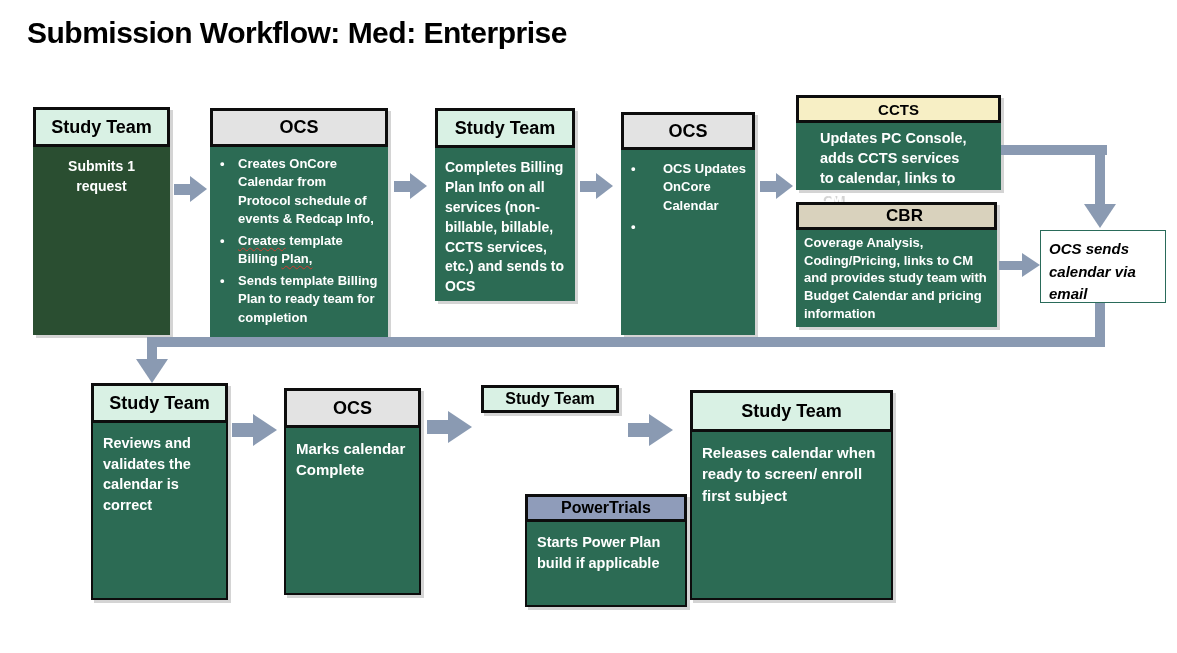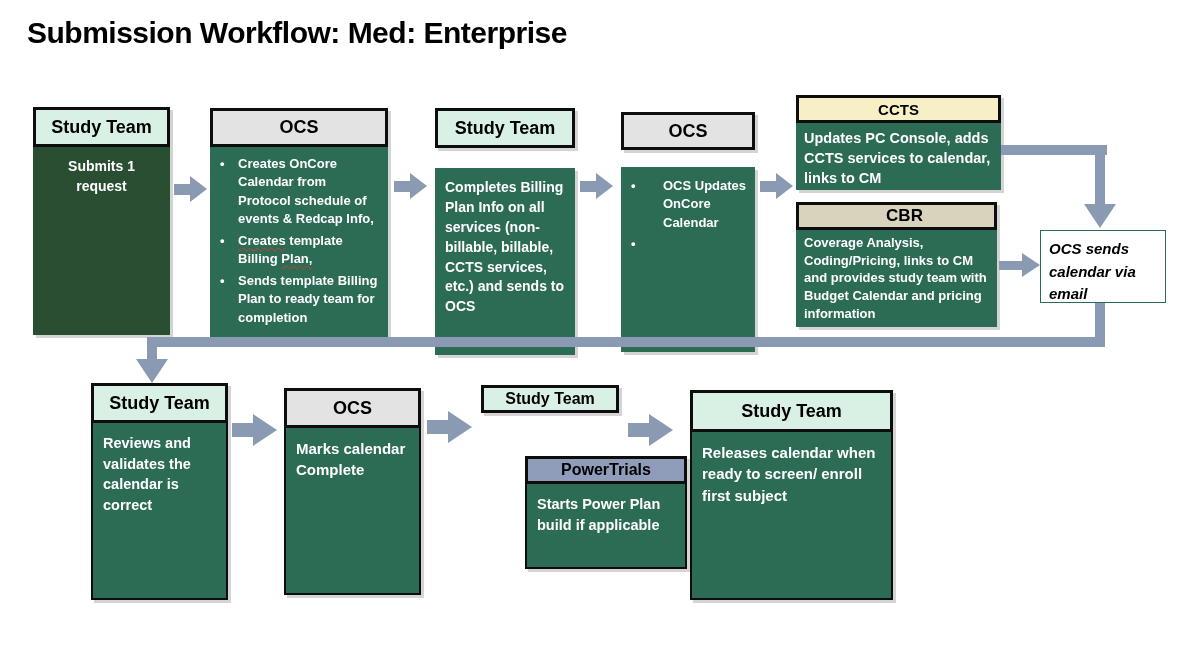--- a/index.html
+++ b/index.html
@@ -86,49 +86,49 @@
     </div>
   </div>
 
   <div class="block-arrow" style="left:394px;top:173px;">
       <span class="shaft"></span>
       <span class="head"></span>
     </div>
 
   <div class="flow-box" style="left:435px;top:108px;width:140px;">
     <div class="box-header hdr-mint" style="height:40px;font-size:18px;">Study Team</div>
-    <div class="box-body" style="height:187px;font-size:14px;margin-top:20px;">Completes Billing Plan Info on all services (non-billable, billable, CCTS services, etc.) and sends to OCS</div>
+    <div class="box-body" style="height:153px;font-size:14px;">Completes Billing Plan Info on all services (non-billable, billable, CCTS services, etc.) and sends to OCS</div>
   </div>
 
   <div class="block-arrow" style="left:580px;top:173px;">
       <span class="shaft"></span>
       <span class="head"></span>
     </div>
 
   <div class="flow-box" style="left:621px;top:112px;width:134px;">
     <div class="box-header hdr-gray" style="height:38px;font-size:18px;">OCS</div>
-    <div class="box-body wide" style="height:185px;font-size:13px;padding:10px 6px 10px 10px;margin-top:17px;">
+    <div class="box-body wide" style="height:185px;font-size:13px;padding:10px 6px 10px 10px;">
       <div class="bullet-row">
         <span class="bullet-dot"></span>
         <span class="bullet-text">OCS Updates OnCore Calendar</span>
       </div>
       <div class="bullet-row">
         <span class="bullet-dot"></span>
       </div>
     </div>
   </div>
 
   <div class="block-arrow" style="left:760px;top:173px;">
       <span class="shaft"></span>
       <span class="head"></span>
     </div>
 
   <div class="flow-box" style="left:796px;top:95px;width:205px;">
     <div class="box-header hdr-yellow" style="height:28px;font-size:15px;">CCTS</div>
-    <div class="box-body" style="height:67px;font-size:14.5px;padding:5px 8px;line-height:1.38;">Updates PC Console, adds CCTS services to calendar, links to CM</div>
+    <div class="box-body" style="height:67px;font-size:14.5px;padding:5px 24px;line-height:1.38;">Updates PC Console, adds CCTS services to calendar, links to CM</div>
   </div>
 
   <div class="flow-box" style="left:796px;top:202px;width:201px;">
     <div class="box-header hdr-tan" style="height:28px;font-size:17px;">CBR</div>
     <div class="box-body" style="height:97px;font-size:13px;padding:4px 8px;line-height:1.36;">Coverage Analysis, Coding/Pricing, links to CM and provides study team with Budget Calendar and pricing information</div>
   </div>
 
   <div class="seg" style="left:1001px;top:145px;width:106px;height:10px;"></div>
   <div class="seg" style="left:1095px;top:145px;width:10px;height:60px;"></div>
   <div class="head-down" style="left:1084px;top:204px;"></div>
@@ -160,21 +160,21 @@
 
   <div class="block-arrow lg" style="left:427px;top:411px;">
       <span class="shaft"></span>
       <span class="head"></span>
     </div>
 
   <div class="flow-box" style="left:481px;top:385px;width:138px;">
     <div class="box-header hdr-mint" style="height:28px;font-size:16px;">Study Team</div>
   </div>
 
-  <div class="flow-box" style="left:481px;top:456px;width:162px;padding-left:44px;">
+  <div class="flow-box" style="left:481px;top:494px;width:162px;padding-left:44px;">
     <div class="box-header hdr-bluegray" style="height:28px;font-size:16px;">PowerTrials</div>
     <div class="box-body body-bordered" style="height:85px;font-size:14.5px;">Starts Power Plan build if applicable</div>
   </div>
 
   <div class="block-arrow lg" style="left:628px;top:414px;">
       <span class="shaft"></span>
       <span class="head"></span>
     </div>
 
   <div class="flow-box" style="left:690px;top:390px;width:203px;">

